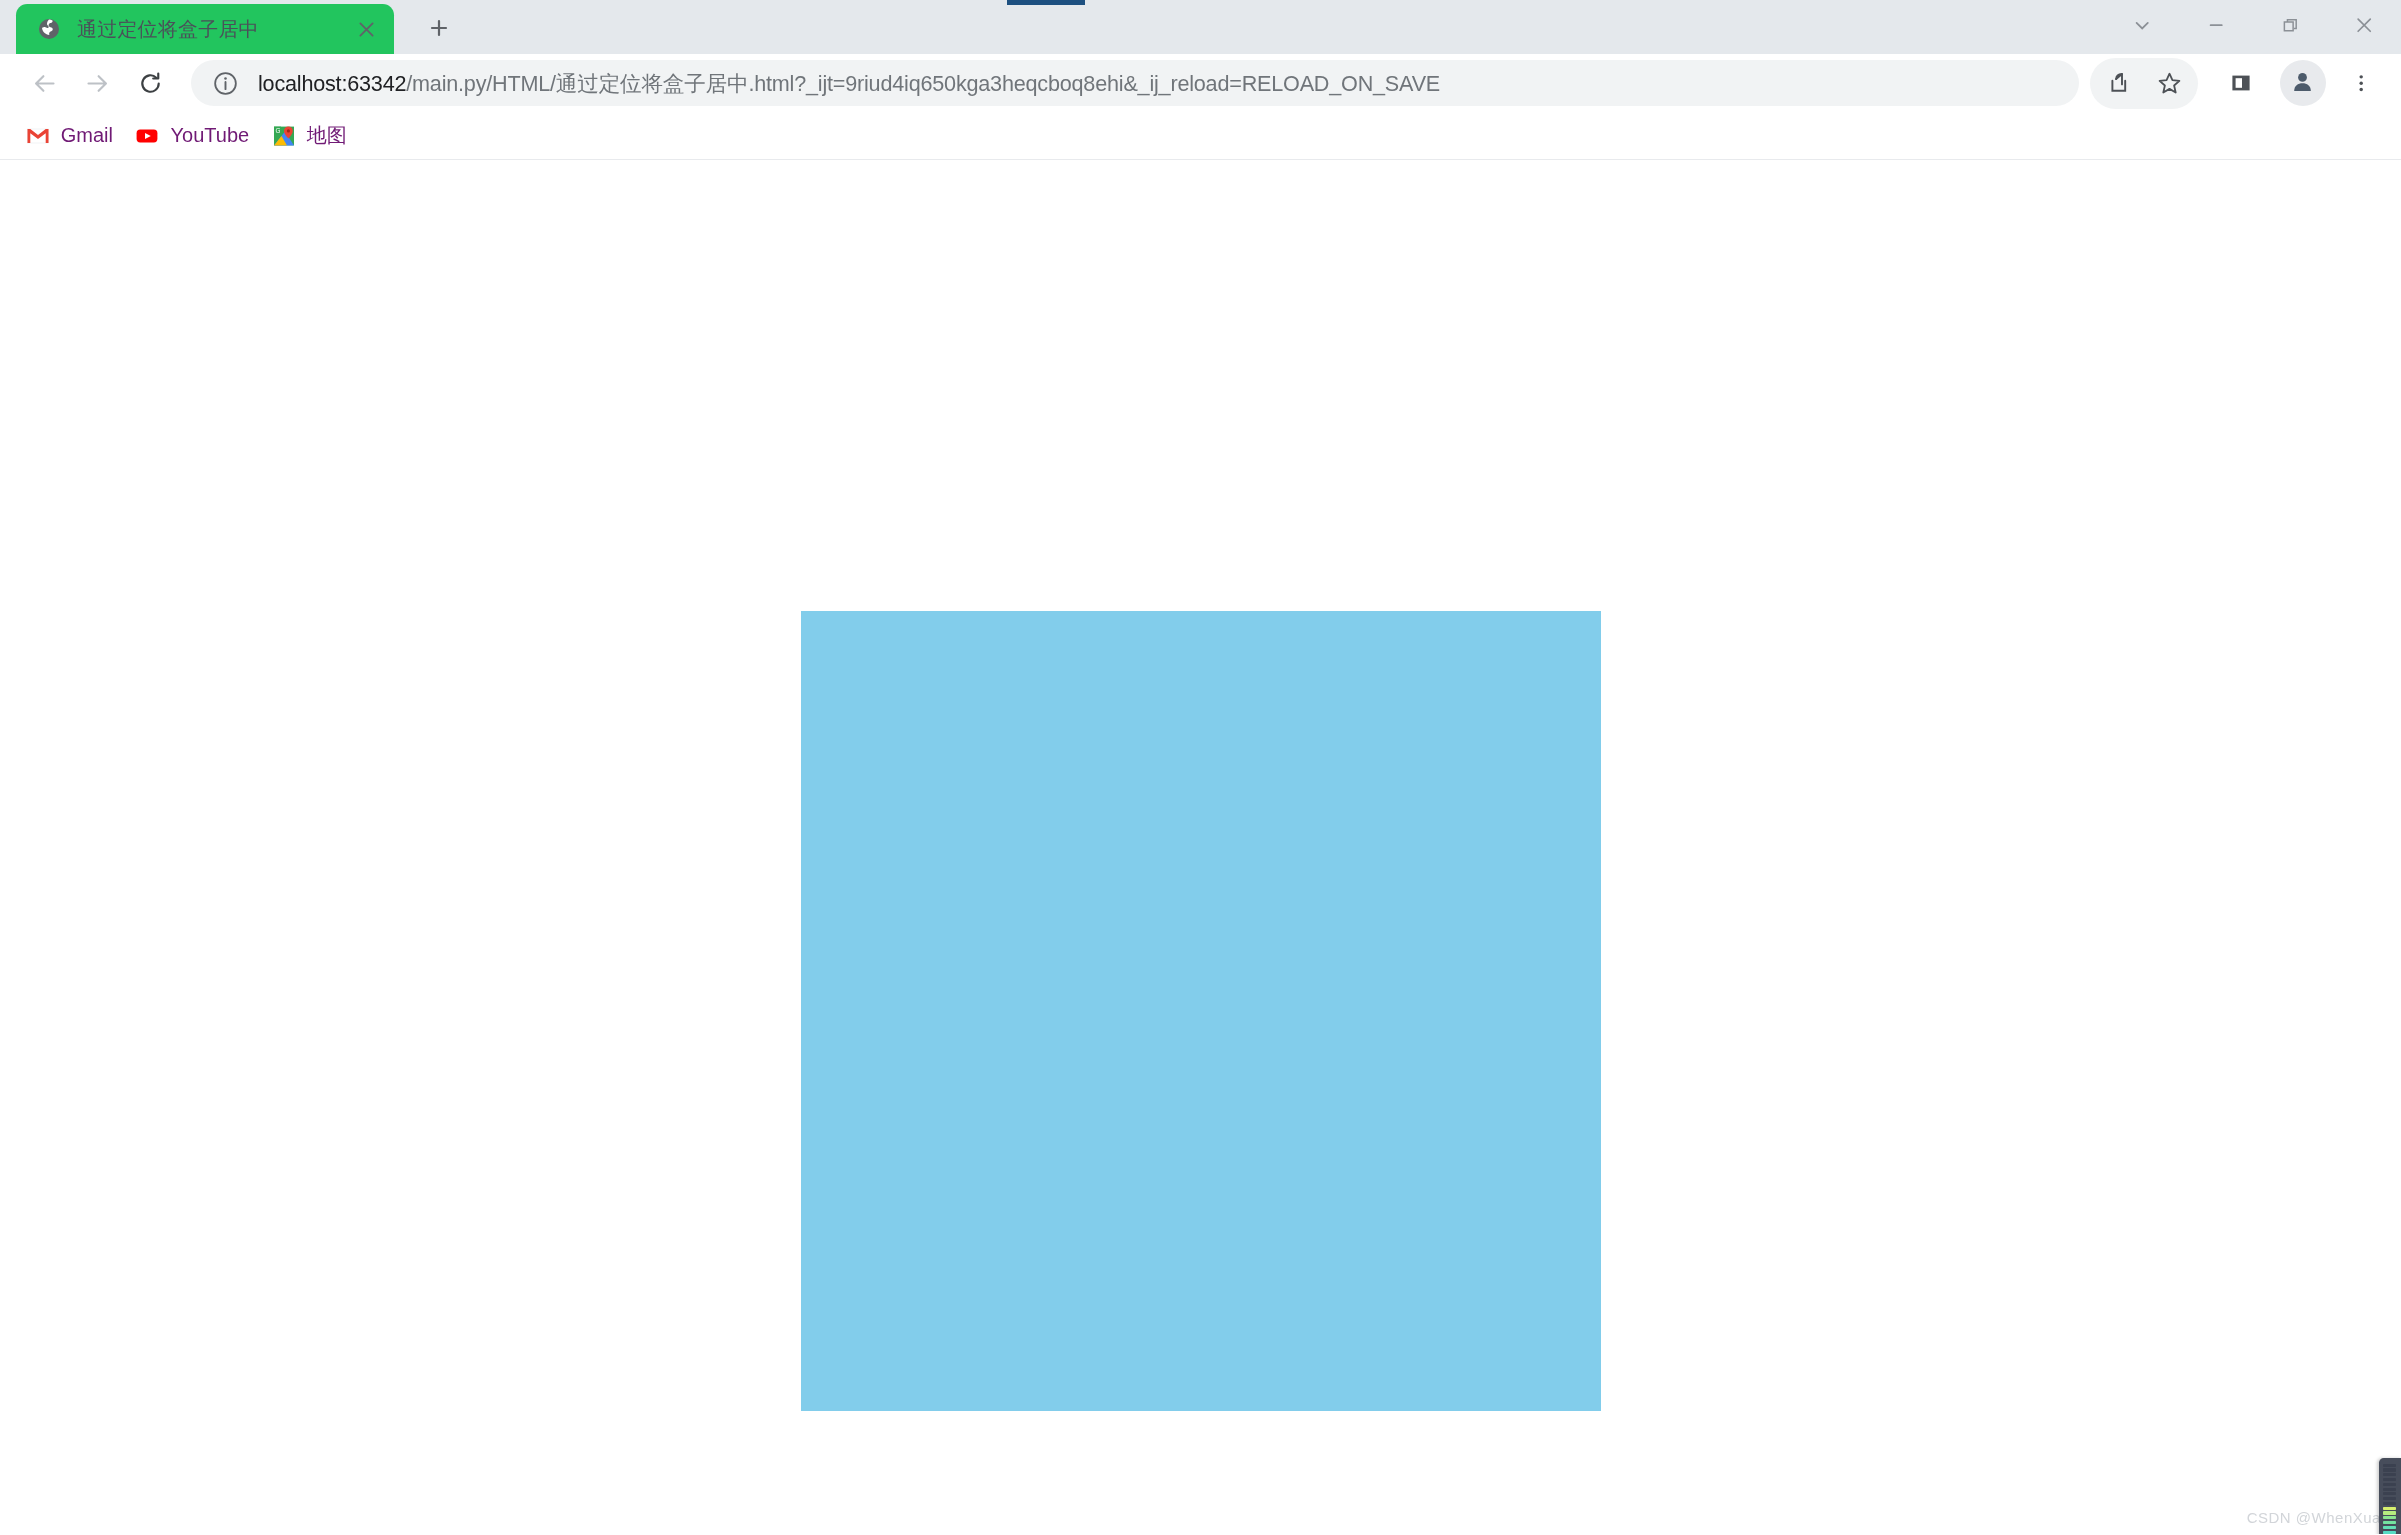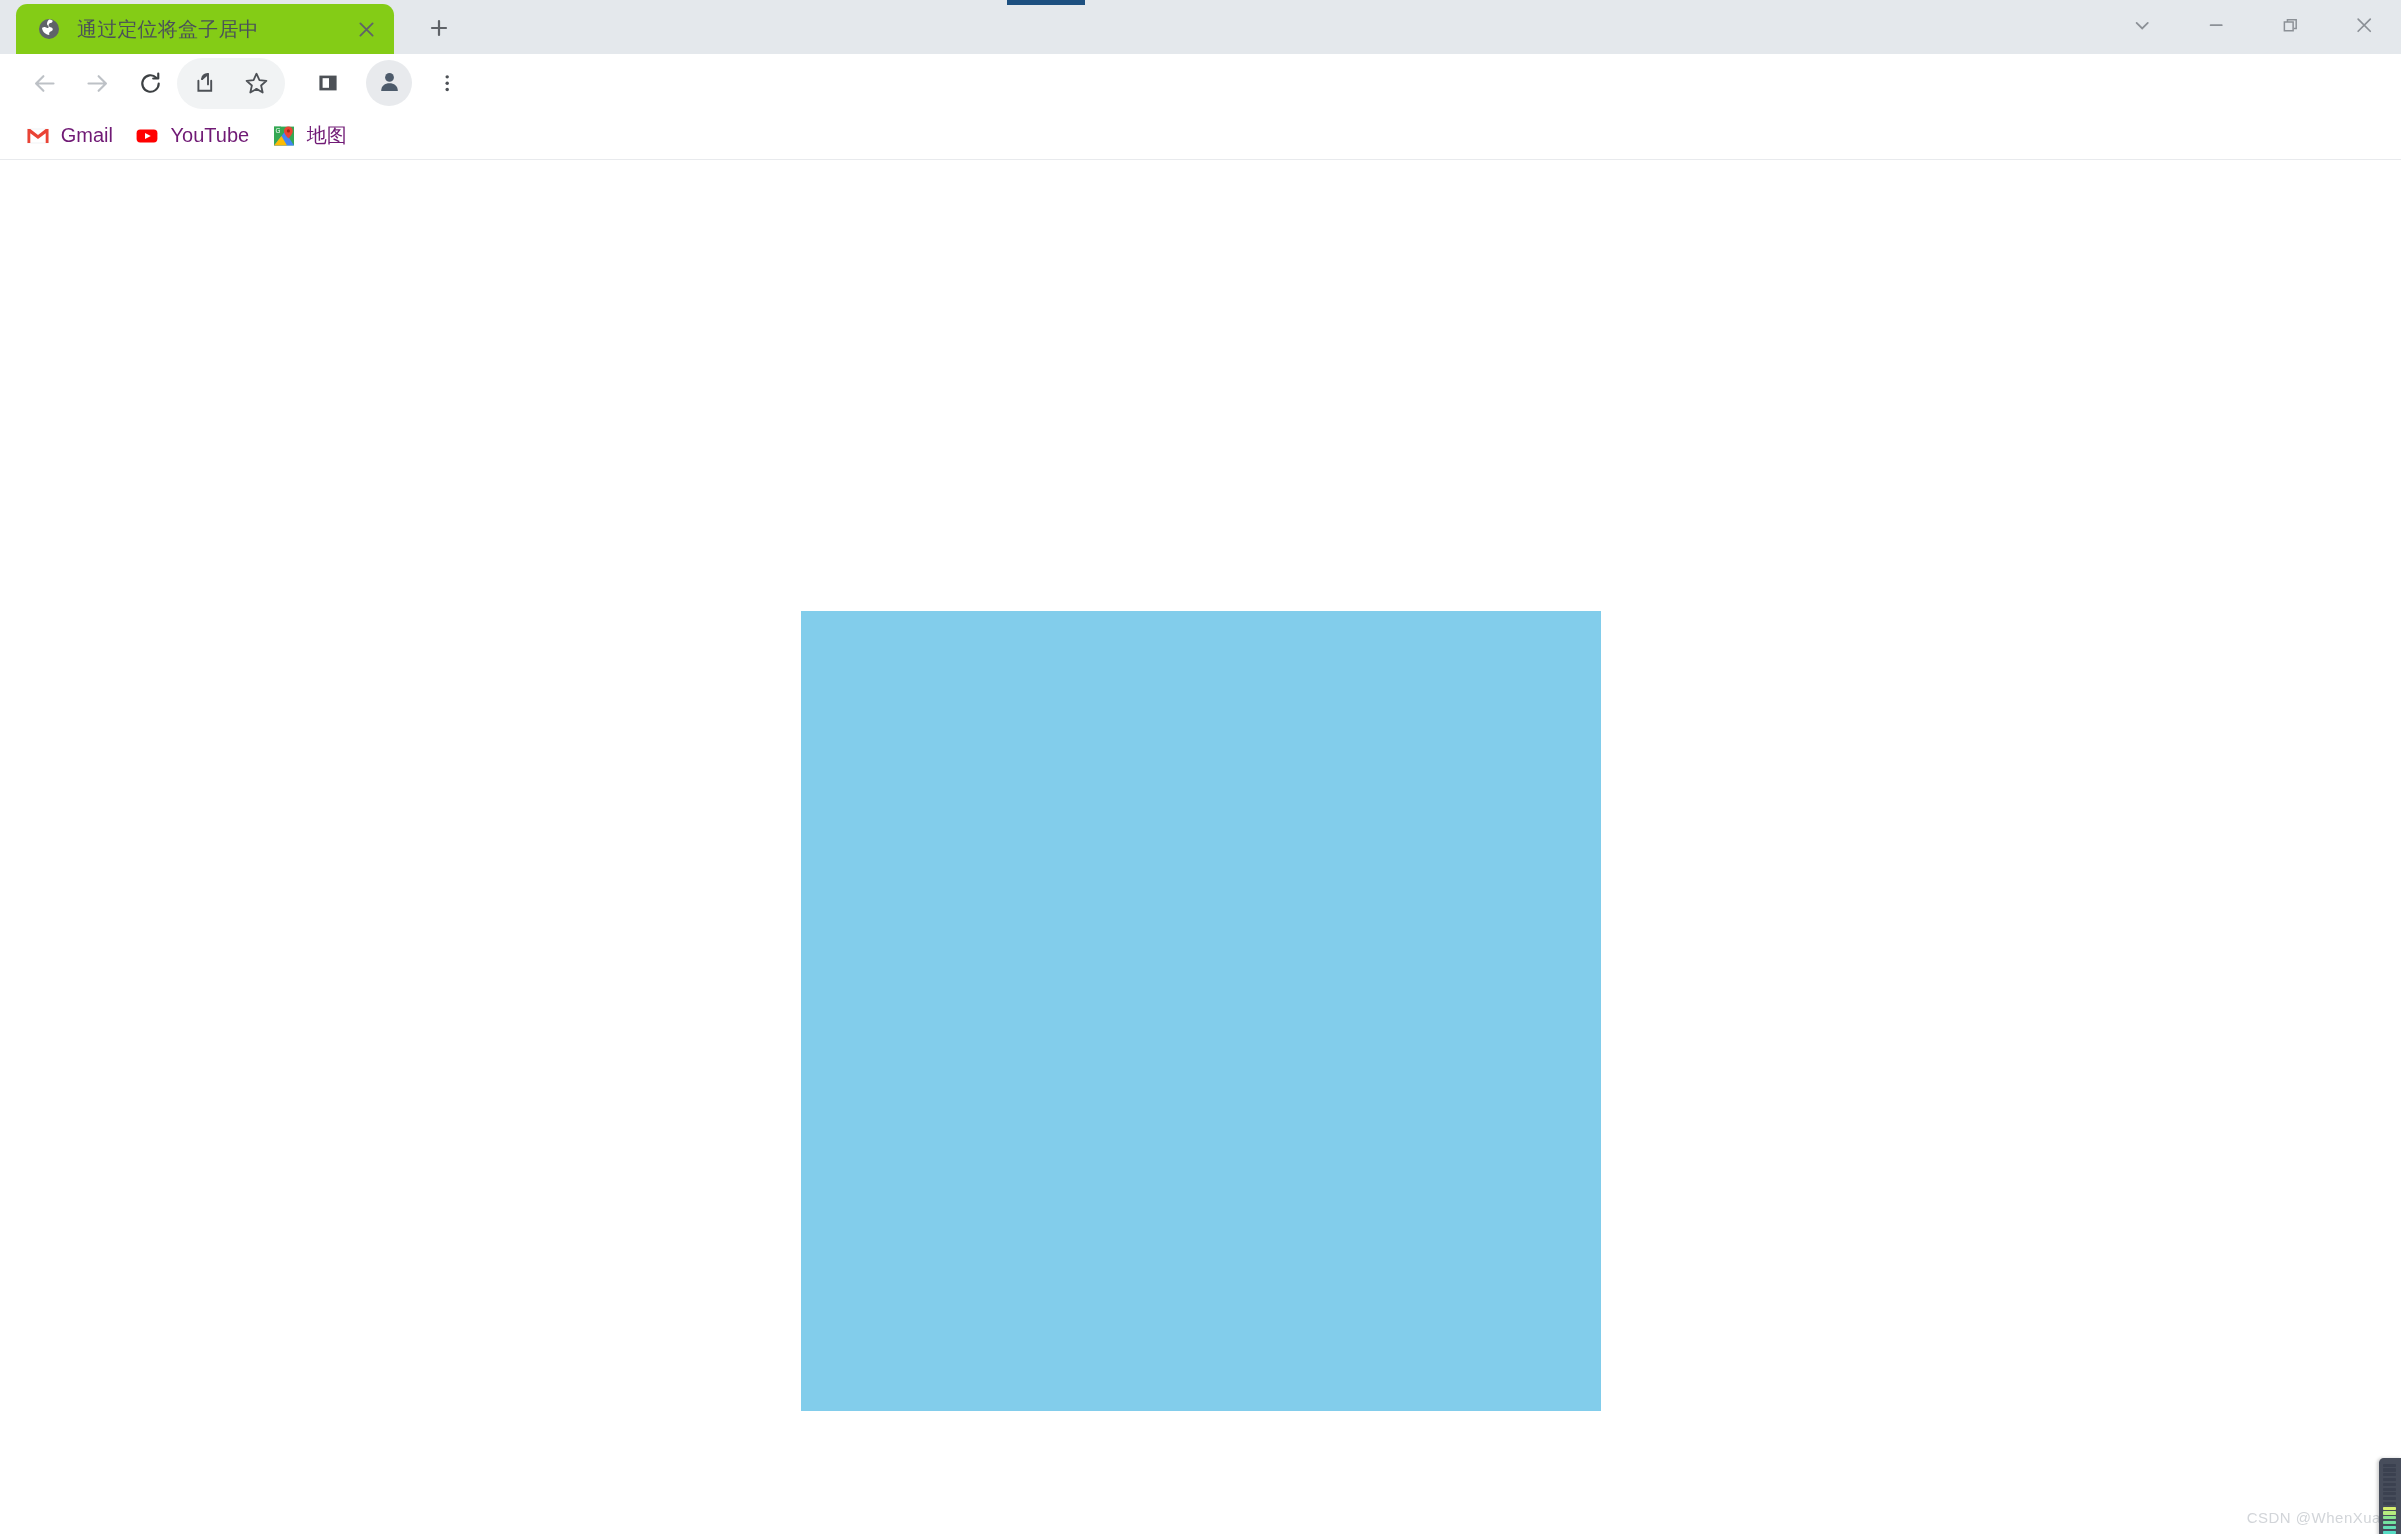--- a/index.html
+++ b/index.html
@@ -36,21 +36,21 @@
     left: 1007px;
     width: 78px;
     height: 4.8px;
     background: #1d5080;
   }
   .tab {
     position: relative;
     margin-left: 16px;
     width: 378px;
     height: 50px;
-    background: #84cc16;
+    background: #22c55e;
     border-radius: 11.2px 11.2px 0 0;
     display: flex;
     align-items: center;
     box-sizing: border-box;
     padding: 0 9.6px 0 21px;
   }
   .tab-favicon {
     width: 24px;
     height: 24px;
     flex: 0 0 24px;
@@ -336,20 +336,30 @@
         <path d="M4 12 H19 M13 5.5 L19.5 12 L13 18.5" stroke="#bdc1c6" stroke-width="1.9" stroke-linecap="round" stroke-linejoin="round" fill="none"></path>
       </svg>
     </div>
     <div class="nav-btn">
       <svg viewBox="0 0 24 24" width="27" height="27">
         <path d="M19.3 12a7.3 7.3 0 1 1-2.2-5.2" stroke="#3c4043" stroke-width="1.9" stroke-linecap="round" fill="none"></path>
         <path d="M18.9 3.2 L18.9 7.6 L14.4 7.6" stroke="#3c4043" stroke-width="1.9" stroke-linecap="round" stroke-linejoin="round" fill="none"></path>
       </svg>
     </div>
 
+    <div class="omnibox">
+      <span class="site-info-icon">
+        <svg viewBox="0 0 24 24" width="27" height="27">
+          <circle cx="12" cy="12" r="9.2" stroke="#5f6368" stroke-width="1.6" fill="none"></circle>
+          <circle cx="12" cy="7.6" r="1.15" fill="#5f6368"></circle>
+          <path d="M12 10.6 V17" stroke="#5f6368" stroke-width="1.7" stroke-linecap="round"></path>
+        </svg>
+      </span>
+      <span class="omnibox-url" title="localhost:63342/main.py/HTML/通过定位将盒子居中.html?_ijt=9riud4iq650kga3heqcboq8ehi&amp;_ij_reload=RELOAD_ON_SAVE"><span class="url-host">localhost:63342</span><span>/main.py/HTML/通过定位将盒子居中.html?_ijt=9riud4iq650kga3heqcboq8ehi&amp;_ij_reload=RELOAD_ON_SAVE</span></span>
+    </div>
 
     <div class="tb-right">
       <div class="tb-pill">
         <div class="tb-btn">
           <svg viewBox="0 0 24 24" width="25.6" height="25.6">
             <path d="M6 10 V19.5 H18 V10" stroke="#4d5156" stroke-width="1.8" fill="none" stroke-linecap="round"></path>
             <path d="M9.5 8.5 L15 3.8 L15 13.5" stroke="#4d5156" stroke-width="1.8" fill="none" stroke-linecap="round" stroke-linejoin="round"></path>
             <path d="M15 3.8 C11 4.2 9.6 6.4 9.5 8.5" stroke="#4d5156" stroke-width="1.8" fill="none" stroke-linecap="round"></path>
           </svg>
         </div>

